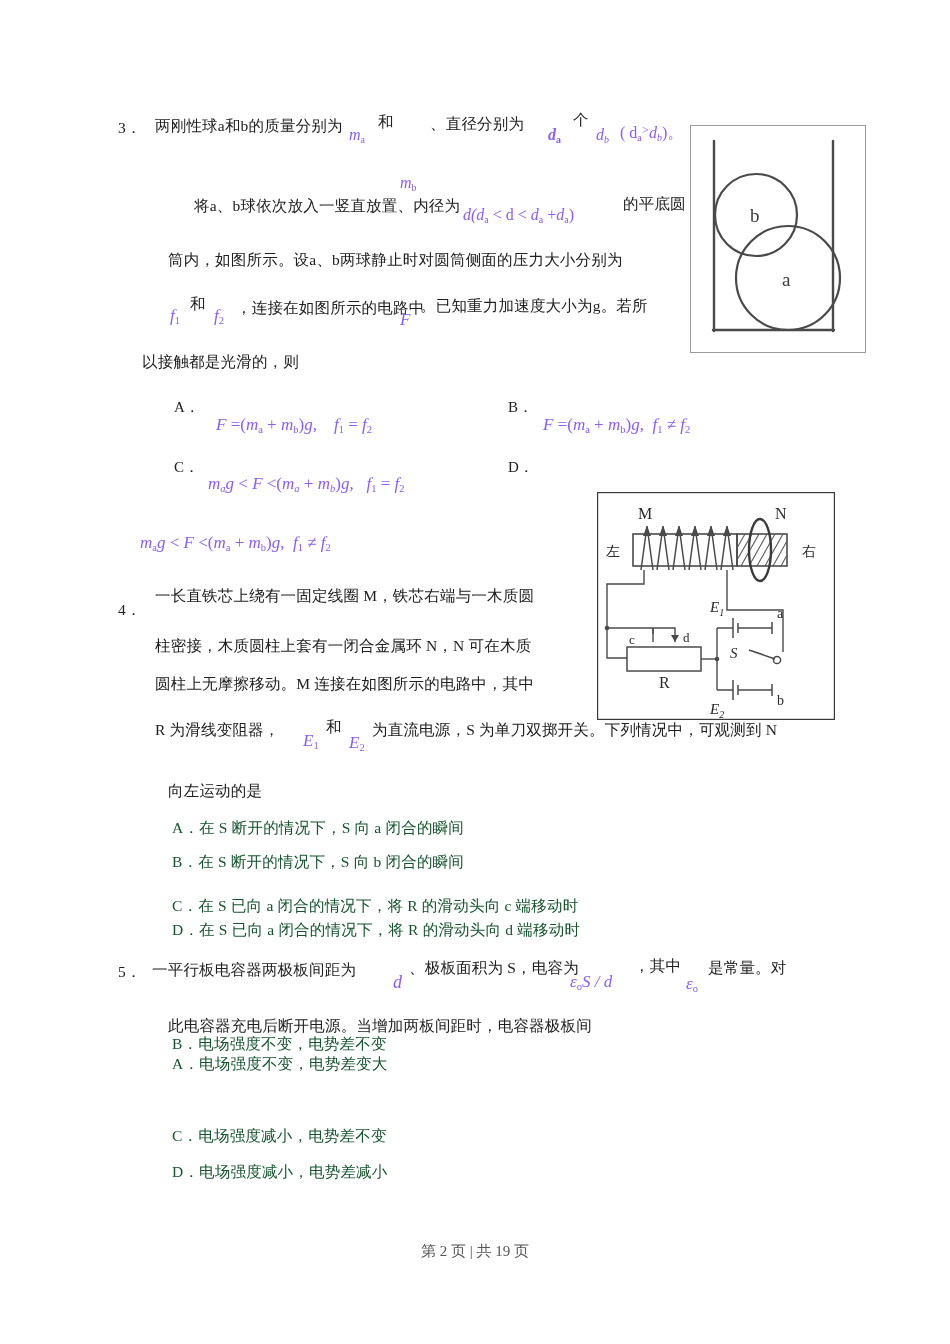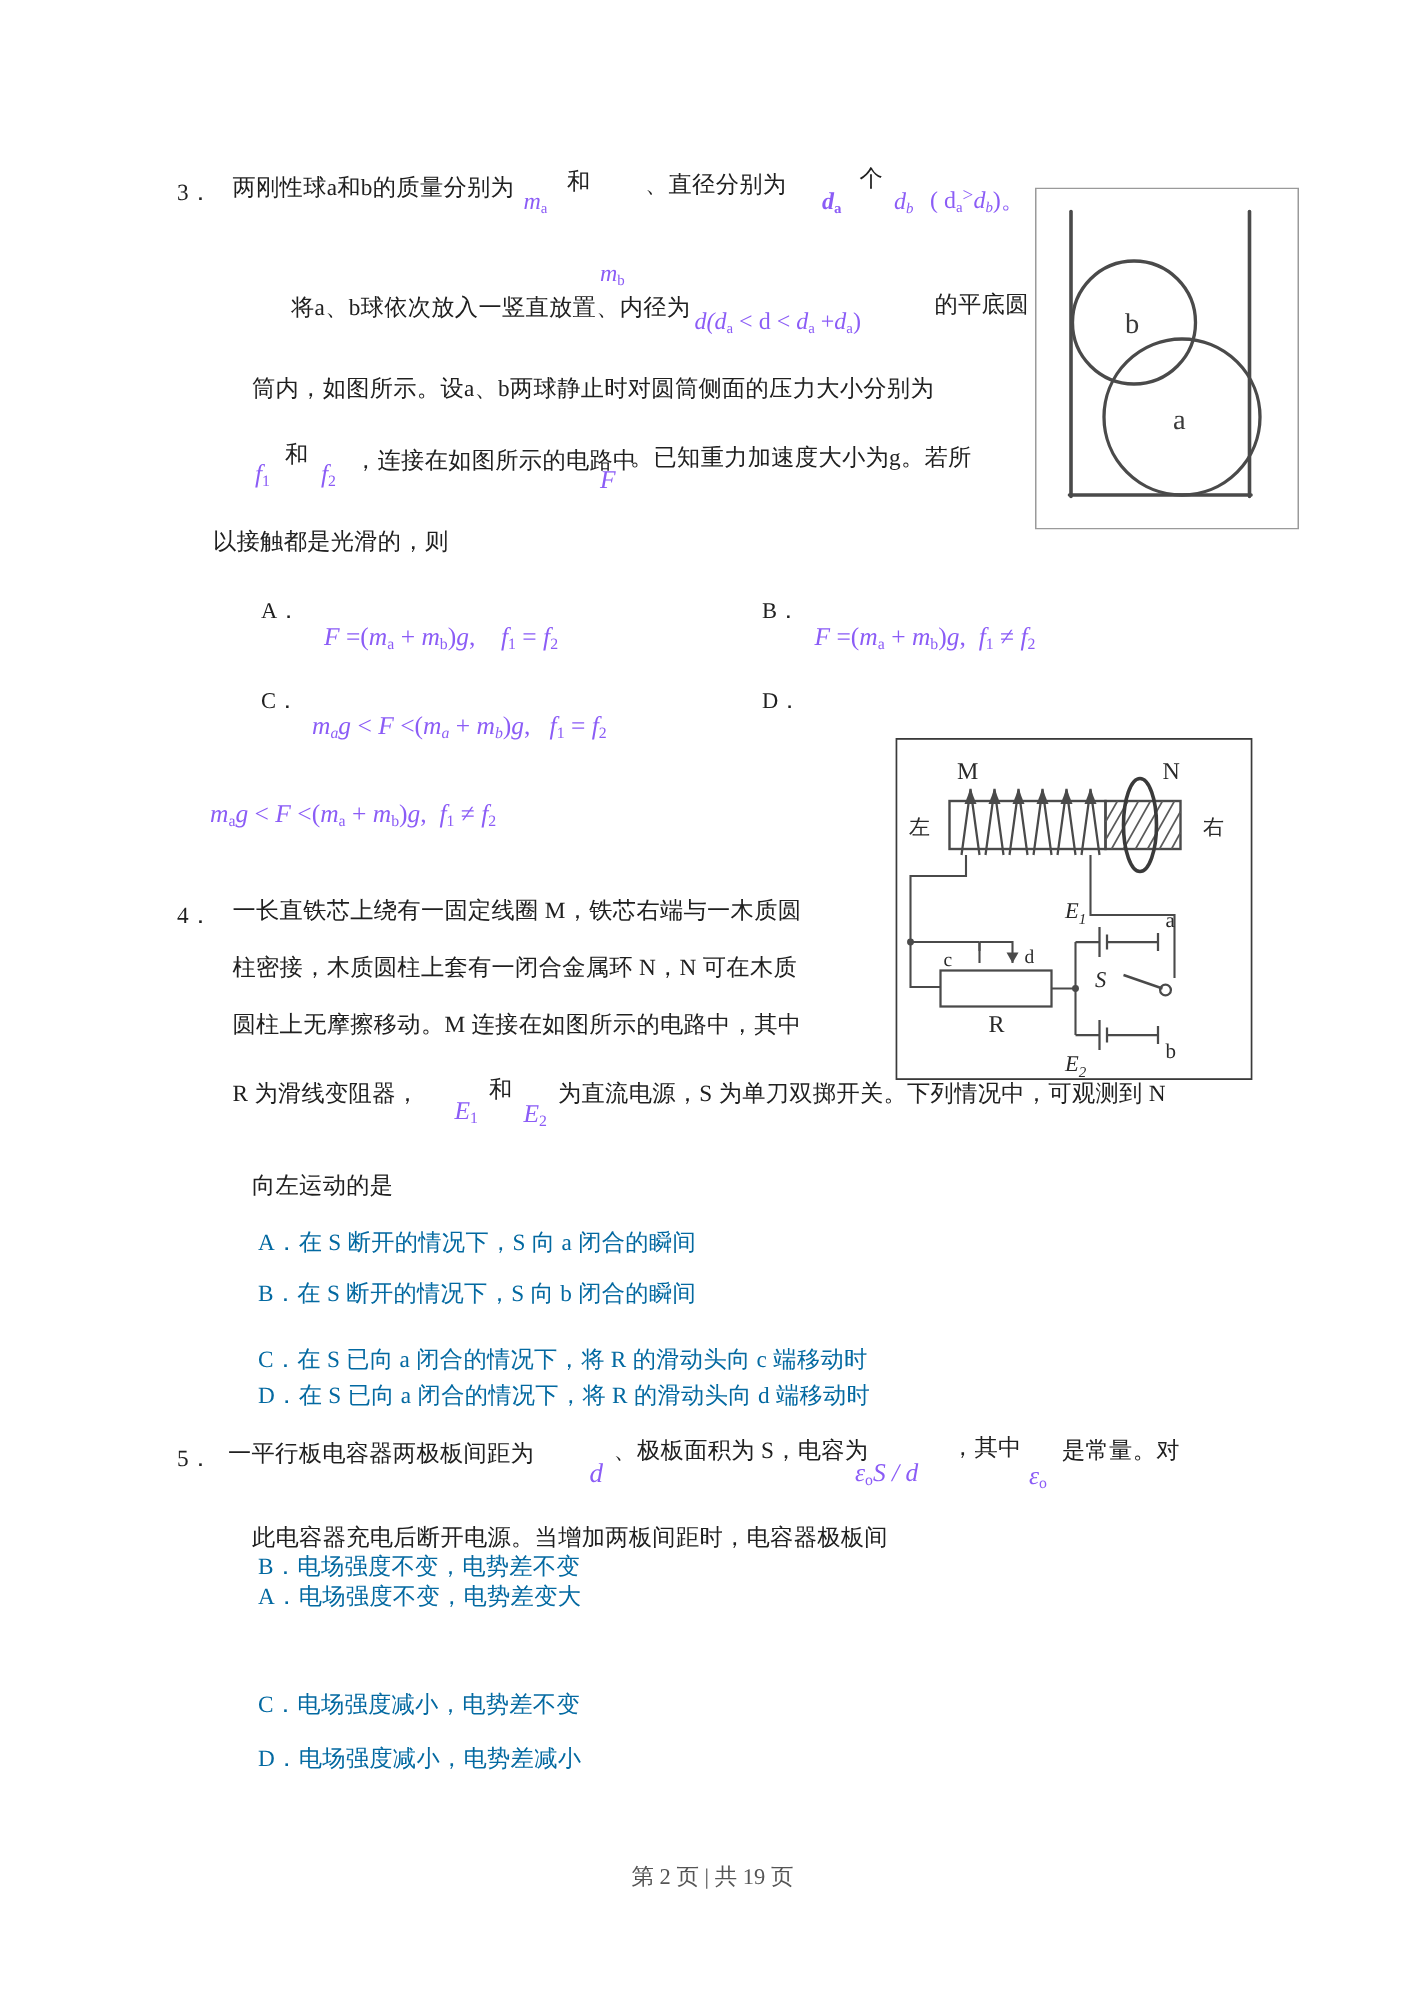--- a/index.html
+++ b/index.html
@@ -33,21 +33,21 @@
   .qnum {
     position: absolute;
     font-size: 15.5px;
     color: #202020;
     white-space: nowrap;
   }
   .opt {
     position: absolute;
     font-size: 15.5px;
     white-space: nowrap;
-    color: #0369a1;
+    color: #14532d;
     letter-spacing: 0.2px;
   }
   .optlabel {
     position: absolute;
     font-size: 15px;
     color: #202020;
     white-space: nowrap;
   }
 
   
@@ -280,21 +280,21 @@
 
       <g>
         <line x1="152" y1="158" x2="178" y2="167" stroke="#4a4a4a" stroke-width="1.6"></line>
         <circle cx="180" cy="168" r="3.6" fill="none" stroke="#4a4a4a" stroke-width="1.5"></circle>
       </g>
       <text x="133" y="166" font-family="Liberation Serif, serif" font-size="15" font-style="italic" fill="#2a2a2a">S</text>
     </svg>
   </div>
 
   <span class="qnum" style="left:118px; top:600px;">4．</span>
-  <span class="tline" style="left:155px; top:600px;">一长直铁芯上绕有一固定线圈 M，铁芯右端与一木质圆</span>
+  <span class="tline" style="left:155px; top:588px;">一长直铁芯上绕有一固定线圈 M，铁芯右端与一木质圆</span>
   <span class="tline" style="left:155px; top:638px;">柱密接，木质圆柱上套有一闭合金属环 N，N 可在木质</span>
   <span class="tline" style="left:155px; top:676px;">圆柱上无摩擦移动。M 连接在如图所示的电路中，其中</span>
 
   <span class="tline" style="left:155px; top:722px;">R 为滑线变阻器，</span>
   <span class="math" style="left:303px; top:731px; font-size:17px;">
     <span>E</span><sub class="r">1</sub>
   </span>
   <span class="tline" style="left:326px; top:719px;">和</span>
   <span class="math" style="left:349px; top:733px; font-size:17px;">
     <span>E</span><sub class="r">2</sub>

